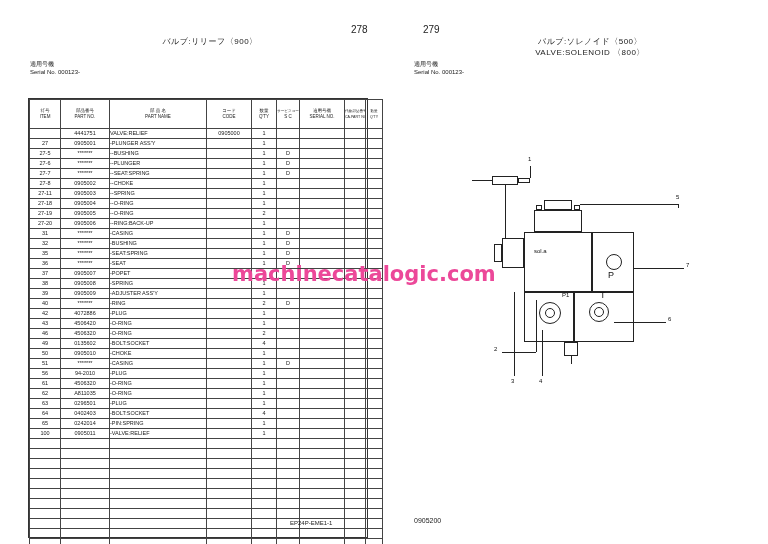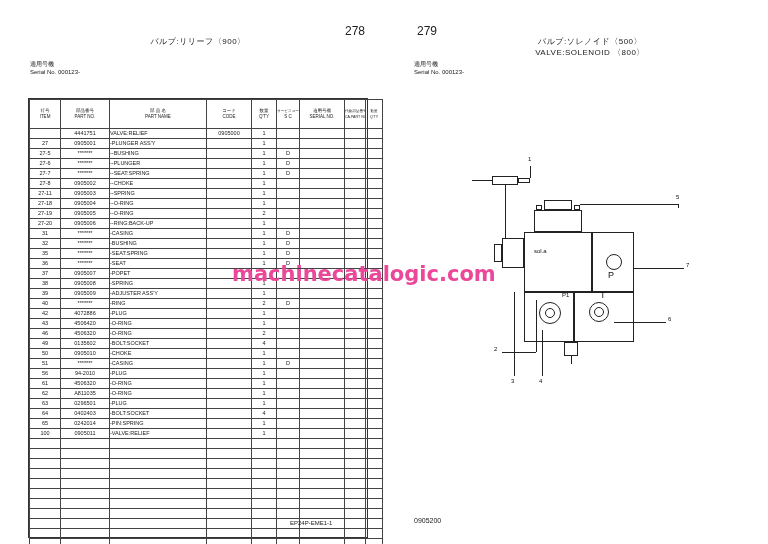--- a/index.html
+++ b/index.html
@@ -25,33 +25,34 @@
     position: absolute;
     top: 0;
     width: 384px;
     height: 544px;
   }
   .half-left { left: 0; }
   .half-right { left: 384px; }
 
   .pagenum {
     position: absolute;
-    font-size: 12px;
+    font-size: 10px;
     color: #222;
+    margin-left: 6px;
   }
   .pagenum-left { left: 345px; top: 24px; }
 
   .title-block {
     position: absolute;
     text-align: center;
     font-size: 8px;
     line-height: 11px;
     letter-spacing: 0.5px;
   }
-  .title-left { left: 98px; top: 36px; width: 200px; }
+  .title-left { left: 110px; top: 36px; width: 200px; }
   .title-jp { font-size: 8px; }
   .title-en { font-size: 8px; }
 
   .serial-block {
     position: absolute;
     font-size: 6px;
     line-height: 8px;
   }
   .serial-left { left: 30px; top: 60px; }
   .serial-jp { font-size: 6px; }

